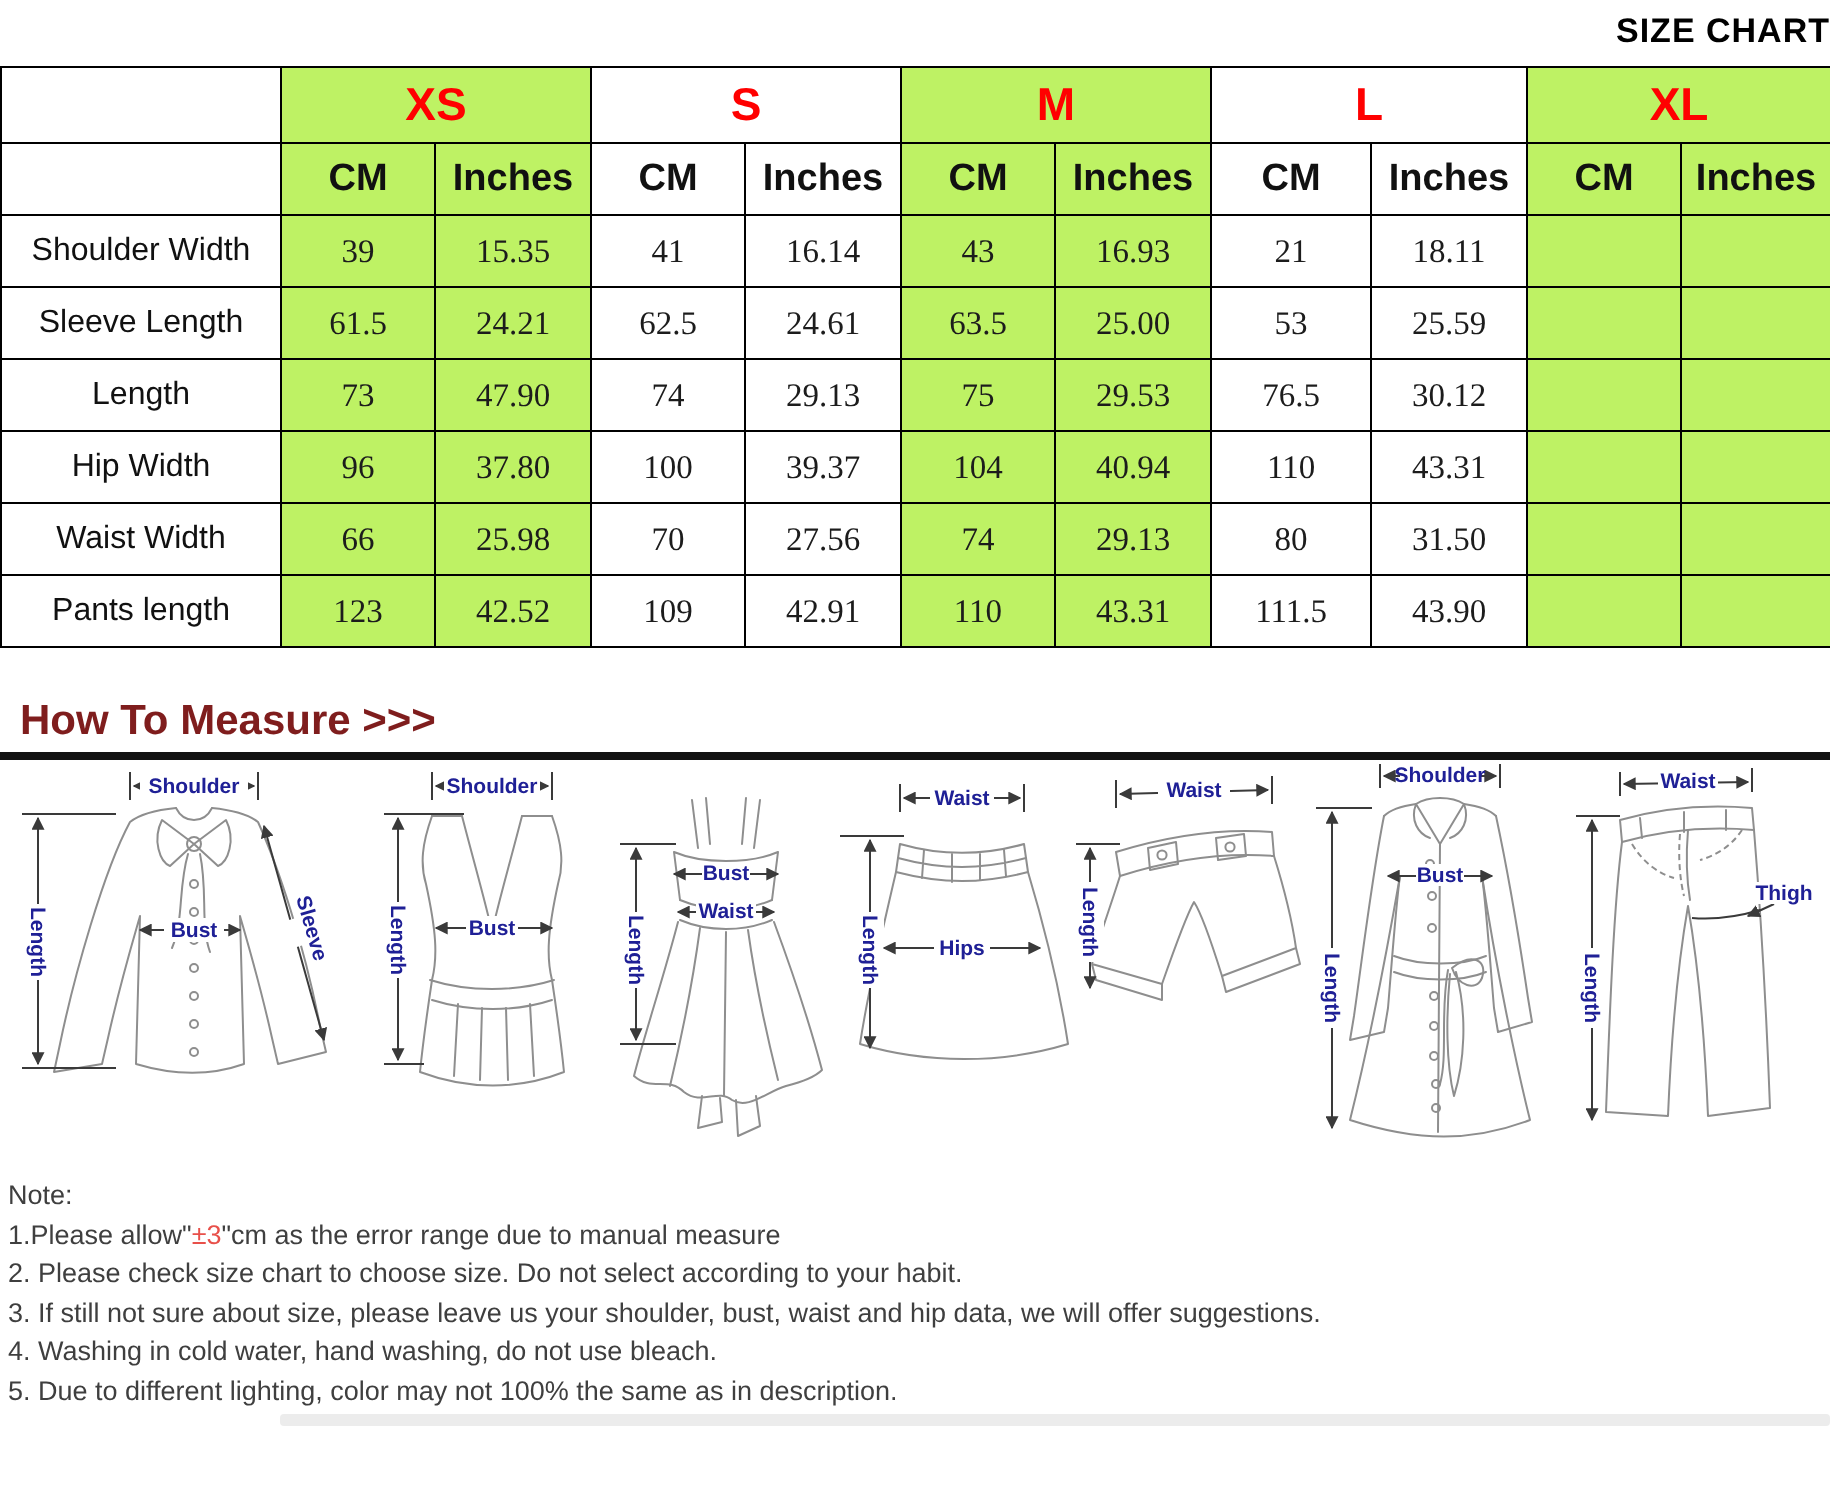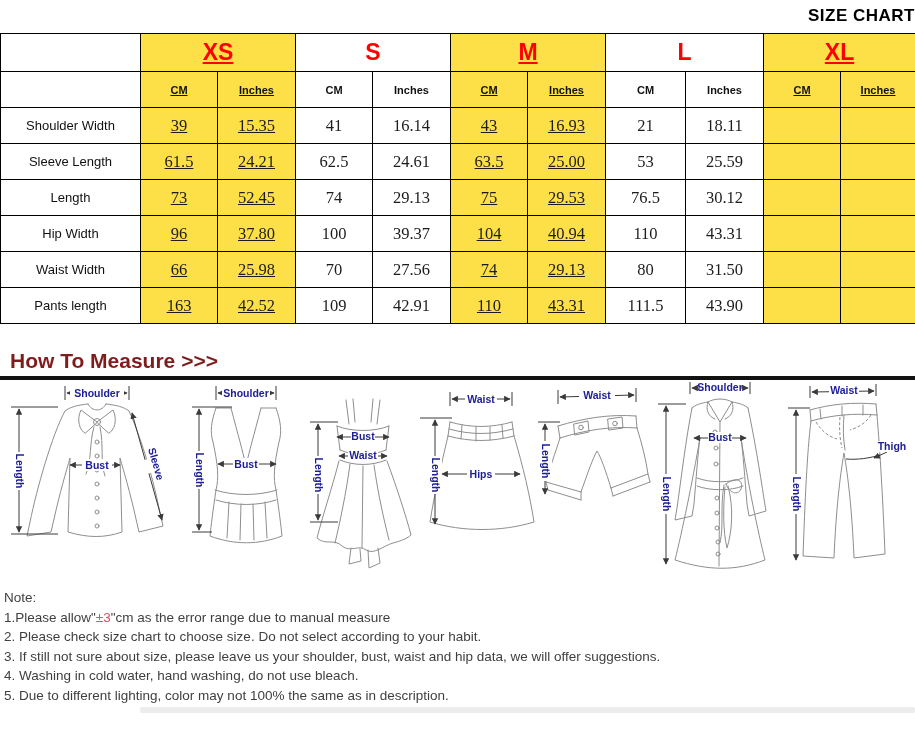--- a/index.html
+++ b/index.html
@@ -2,25 +2,25 @@
 <html><head>
 <meta charset="utf-8">
 <style>
   html,body { margin:0; padding:0; background:#fff; }
   body { width:915px; height:749px; font-family:"Liberation Sans",sans-serif; color:#000; overflow:hidden; }
 
   .title { text-align:right; font-size:17px; font-weight:bold; letter-spacing:.5px; padding:6px 0 7px 0; }
 
   table.size-chart { border-collapse:collapse; table-layout:fixed; width:915px; }
   .size-chart th, .size-chart td { border:1px solid #000; text-align:center; vertical-align:middle; padding:0; overflow:hidden; }
-  .shade { background:#fde047;text-decoration:underline; }
+  .shade { background:#bef264; }
   .size-cell { color:#ff0000; font-size:23px; font-weight:bold; height:37px; }
   .corner { background:#fff; }
-  .unit-cell { font-size:11px; font-weight:bold; height:35px; color:#111; }
-  .row-label { font-size:13px; height:35px; color:#111; }
+  .unit-cell { font-size:19px; font-weight:bold; height:35px; color:#111; }
+  .row-label { font-size:16px; height:35px; color:#111; }
   .val { font-family:"Liberation Serif",serif; font-size:16.5px; color:#1c1c1c; }
 
   .measure-heading { color:#7f1d1d; font-weight:bold; font-size:21px; padding:25px 0 3px 10px; }
   .divider { height:4px; background:#121212; width:915px; }
 
   .diagrams { display:flex; align-items:flex-end; padding-left:6px; height:200px; }
   .diagrams svg { display:block; }
   .g  { fill:none; stroke:#8e8e8e; stroke-width:1; stroke-linejoin:round; stroke-linecap:round; }
   .d  { fill:none; stroke:#3a3a3a; stroke-width:1; }
   .dd { fill:none; stroke:#8e8e8e; stroke-width:1; stroke-dasharray:3,2; }
@@ -96,21 +96,21 @@
       <td class="val shade">63.5</td>
       <td class="val shade">25.00</td>
       <td class="val">53</td>
       <td class="val">25.59</td>
       <td class="val shade"></td>
       <td class="val shade"></td>
     </tr>
     <tr>
       <td class="row-label">Length</td>
       <td class="val shade">73</td>
-      <td class="val shade">52.45</td>
+      <td class="val shade">47.90</td>
       <td class="val">74</td>
       <td class="val">29.13</td>
       <td class="val shade">75</td>
       <td class="val shade">29.53</td>
       <td class="val">76.5</td>
       <td class="val">30.12</td>
       <td class="val shade"></td>
       <td class="val shade"></td>
     </tr>
     <tr>
@@ -134,21 +134,21 @@
       <td class="val">27.56</td>
       <td class="val shade">74</td>
       <td class="val shade">29.13</td>
       <td class="val">80</td>
       <td class="val">31.50</td>
       <td class="val shade"></td>
       <td class="val shade"></td>
     </tr>
     <tr>
       <td class="row-label">Pants length</td>
-      <td class="val shade">163</td>
+      <td class="val shade">123</td>
       <td class="val shade">42.52</td>
       <td class="val">109</td>
       <td class="val">42.91</td>
       <td class="val shade">110</td>
       <td class="val shade">43.31</td>
       <td class="val">111.5</td>
       <td class="val">43.90</td>
       <td class="val shade"></td>
       <td class="val shade"></td>
     </tr>

